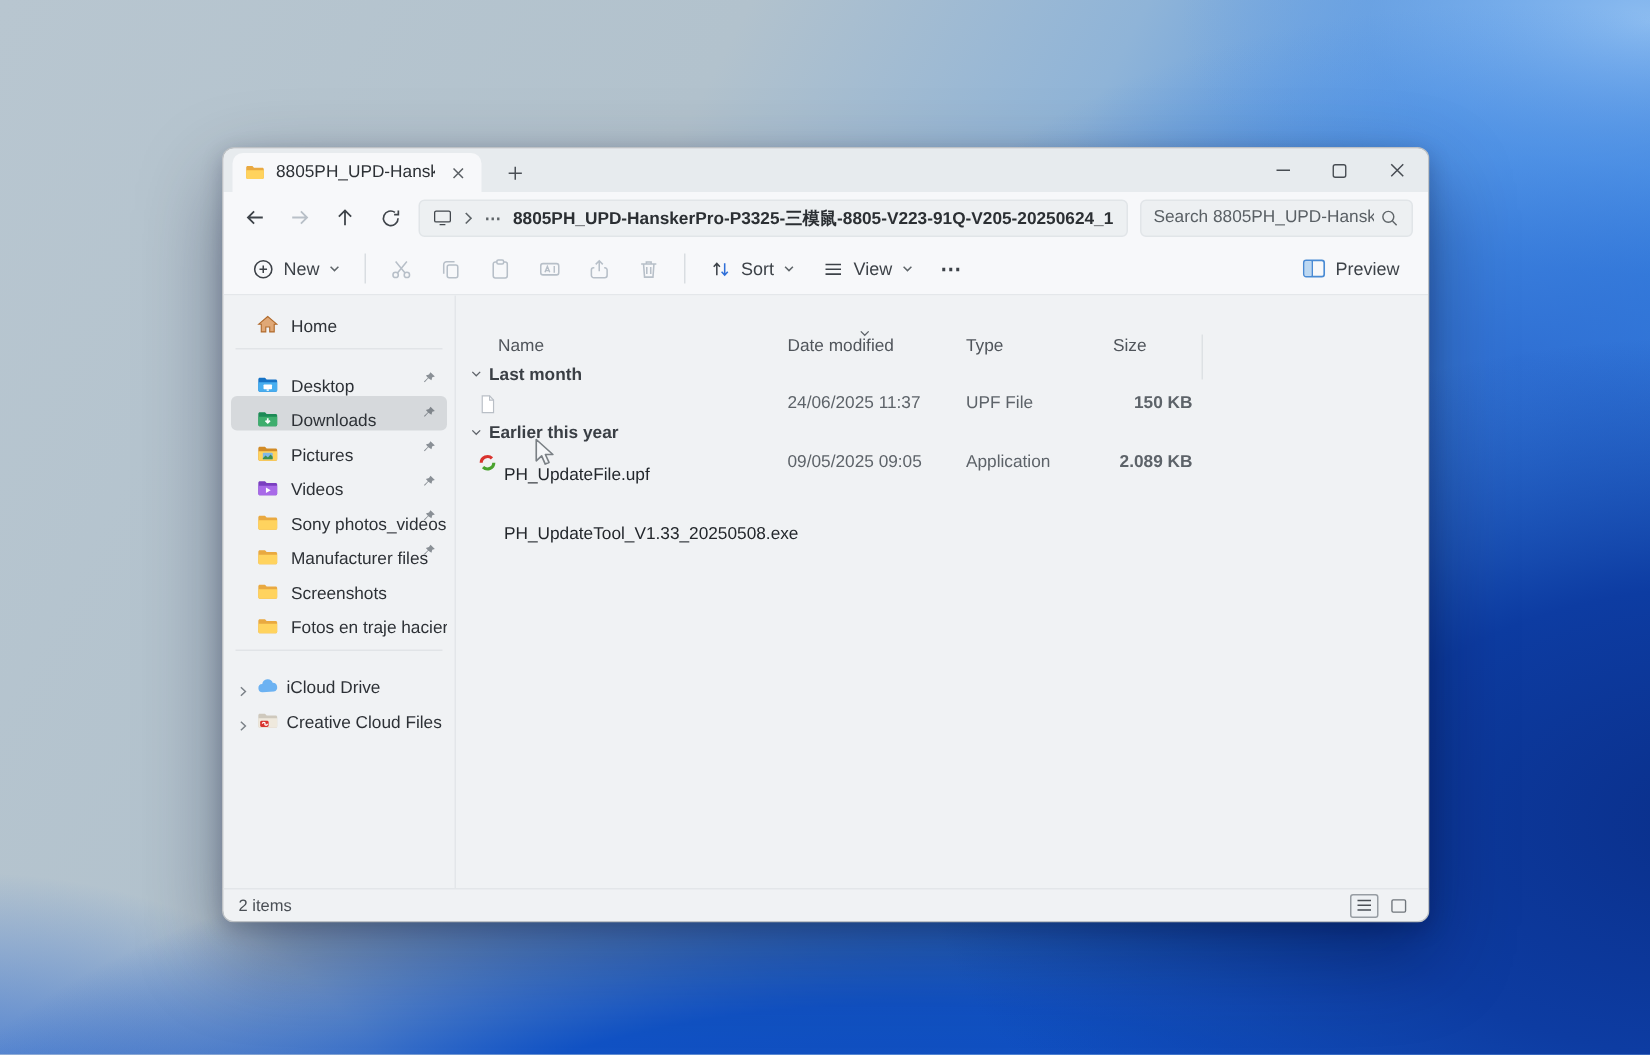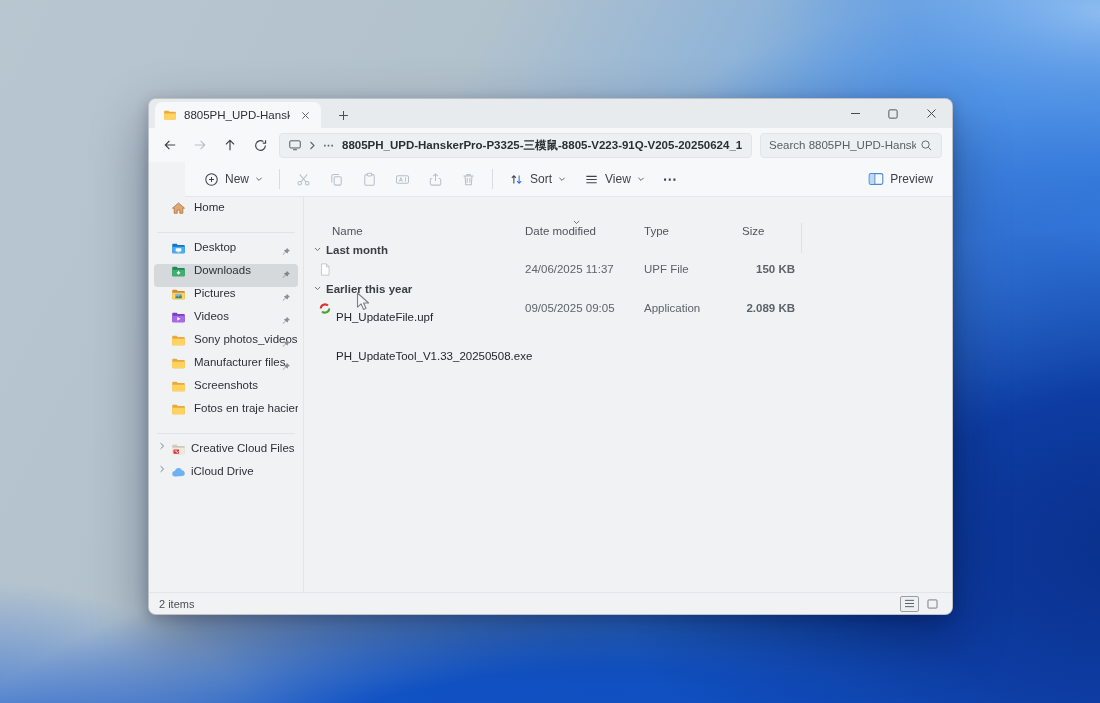--- a/index.html
+++ b/index.html
@@ -51,32 +51,32 @@
   .crumb-path { font-size:11.5px; color:#2b2f33; white-space:nowrap; overflow:hidden;font-weight:bold; }
   .crumb-sep { font-size:11px; color:#5f6569; }
   .search-field { width:182px; gap:4px; flex:none; }
   .search-field input {
     flex:1; min-width:0; border:none; background:transparent; outline:none;
     font-family:"Liberation Sans",sans-serif; font-size:11.5px; color:#5a6065;
   }
   .search-field input::placeholder { color:#5a6065; opacity:1; }
 
   
-  .toolbar { height:35px; background:#f7f8fa; border-bottom:1px solid #e4e7ea; display:flex; align-items:center; padding:0 10px; flex:none;margin-left:36px; }
+  .toolbar { height:35px; background:#f7f8fa; border-bottom:1px solid #e4e7ea; display:flex; align-items:center; padding:0 10px; flex:none; }
   .tb-btn { display:flex; align-items:center; gap:6px; height:28px; padding:0 9px; border-radius:4px; font-size:12px; color:#3d4248; flex:none; }
   .tb-icon-btn { width:33px; height:28px; display:flex; align-items:center; justify-content:center; border-radius:4px; flex:none; }
   .tb-sep { width:1px; height:20px; background:#d9dde1; margin:0 7px; flex:none; }
   .tb-spacer { flex:1; }
   .ellipsis { font-size:14px; letter-spacing:1px; color:#3d4248; font-weight:bold; }
 
   
   .body { flex:1; display:flex; min-height:0; background:#f0f2f4; }
   .sidebar { width:155px; border-right:1px solid #e3e6e9; padding-top:4px; flex:none; overflow:hidden; }
   .side-item {
-    height:23px; margin:0 5px; border-radius:4px; display:flex; align-items:flex-start;
+    height:23px; margin:0 5px; border-radius:4px; display:flex; align-items:flex-end;
     gap:8px; padding-left:17px; position:relative; font-size:11.5px; color:#2d3136;
   }
   .side-item.selected { background:#d6d9dc; }
   .side-item .label { white-space:nowrap; overflow:hidden; flex:1; padding-right:2px; }
   .side-item .pin { position:absolute; right:7px; top:6px; }
   .side-item.tree { padding-left:4px; gap:5px; }
   .side-divider { height:1px; background:#e1e4e7; margin:8px 8px; }
 
   .content { flex:1; position:relative; min-width:0; }
 
@@ -446,41 +446,41 @@
       <div class="side-divider"></div>
 
       <div class="side-item tree">
         <span>
           <svg width="8" height="8" viewBox="0 0 8 8">
               <path d="M2.6 1.2l3 2.8-3 2.8" stroke="#7c8288" stroke-width="1" fill="none"></path>
             </svg>
         </span>
         <span>
           <svg width="15" height="15" viewBox="0 0 16 16">
+              <path d="M4.4 12.2a2.9 2.9 0 0 1-.3-5.8A3.9 3.9 0 0 1 11.6 5.6a3.1 3.1 0 0 1 .8 6.1z" fill="#6cb2f2"></path>
+            </svg>
+        </span>
+        <span class="label">iCloud Drive</span>
+      </div>
+
+      <div class="side-item tree">
+        <span>
+          <svg width="8" height="8" viewBox="0 0 8 8">
+              <path d="M2.6 1.2l3 2.8-3 2.8" stroke="#7c8288" stroke-width="1" fill="none"></path>
+            </svg>
+        </span>
+        <span>
+          <svg width="15" height="15" viewBox="0 0 16 16">
               <path d="M1.3 4.1c0-.6.5-1.1 1.1-1.1h3.2c.3 0 .6.1.8.4l.8.9h6.4c.6 0 1.1.5 1.1 1.1v6.5c0 .6-.5 1.1-1.1 1.1H2.4c-.6 0-1.1-.5-1.1-1.1z" fill="#cfc9bd"></path>
               <path d="M1.3 6.2h13.4v5.7c0 .6-.5 1.1-1.1 1.1H2.4c-.6 0-1.1-.5-1.1-1.1z" fill="#efe9dd"></path>
               <rect x="2.6" y="8" width="6" height="4.4" rx="1" fill="#d8322d"></rect>
               <path d="M4.2 10.2a1 1 0 0 1 2 0M5.8 10.2a1 1 0 0 0 2 0" stroke="#fff" stroke-width=".9" fill="none"></path>
             </svg>
         </span>
         <span class="label">Creative Cloud Files</span>
-      </div>
-
-      <div class="side-item tree">
-        <span>
-          <svg width="8" height="8" viewBox="0 0 8 8">
-              <path d="M2.6 1.2l3 2.8-3 2.8" stroke="#7c8288" stroke-width="1" fill="none"></path>
-            </svg>
-        </span>
-        <span>
-          <svg width="15" height="15" viewBox="0 0 16 16">
-              <path d="M4.4 12.2a2.9 2.9 0 0 1-.3-5.8A3.9 3.9 0 0 1 11.6 5.6a3.1 3.1 0 0 1 .8 6.1z" fill="#6cb2f2"></path>
-            </svg>
-        </span>
-        <span class="label">iCloud Drive</span>
       </div>
 
 
 
     </div>
 
     <div class="content">
 
       <div class="hdr-row">
         <span class="sort-ind">

